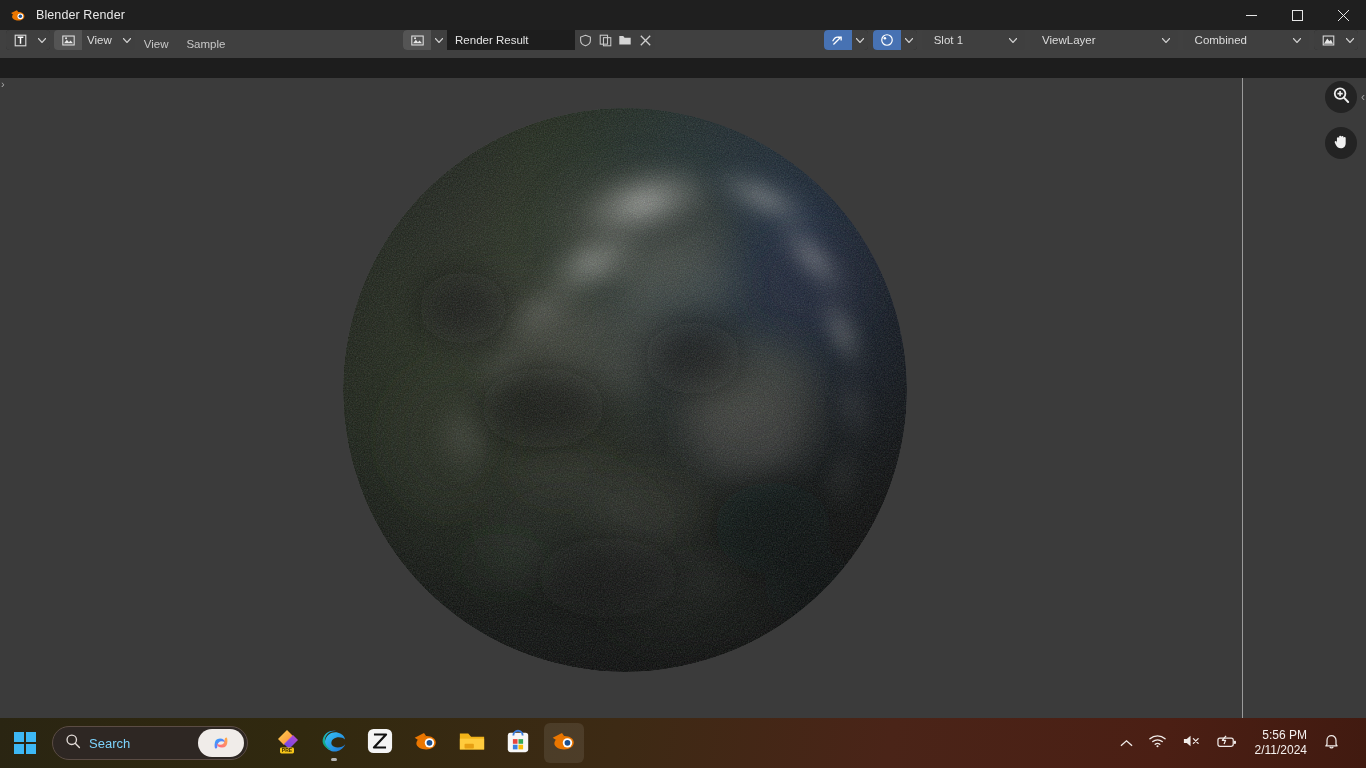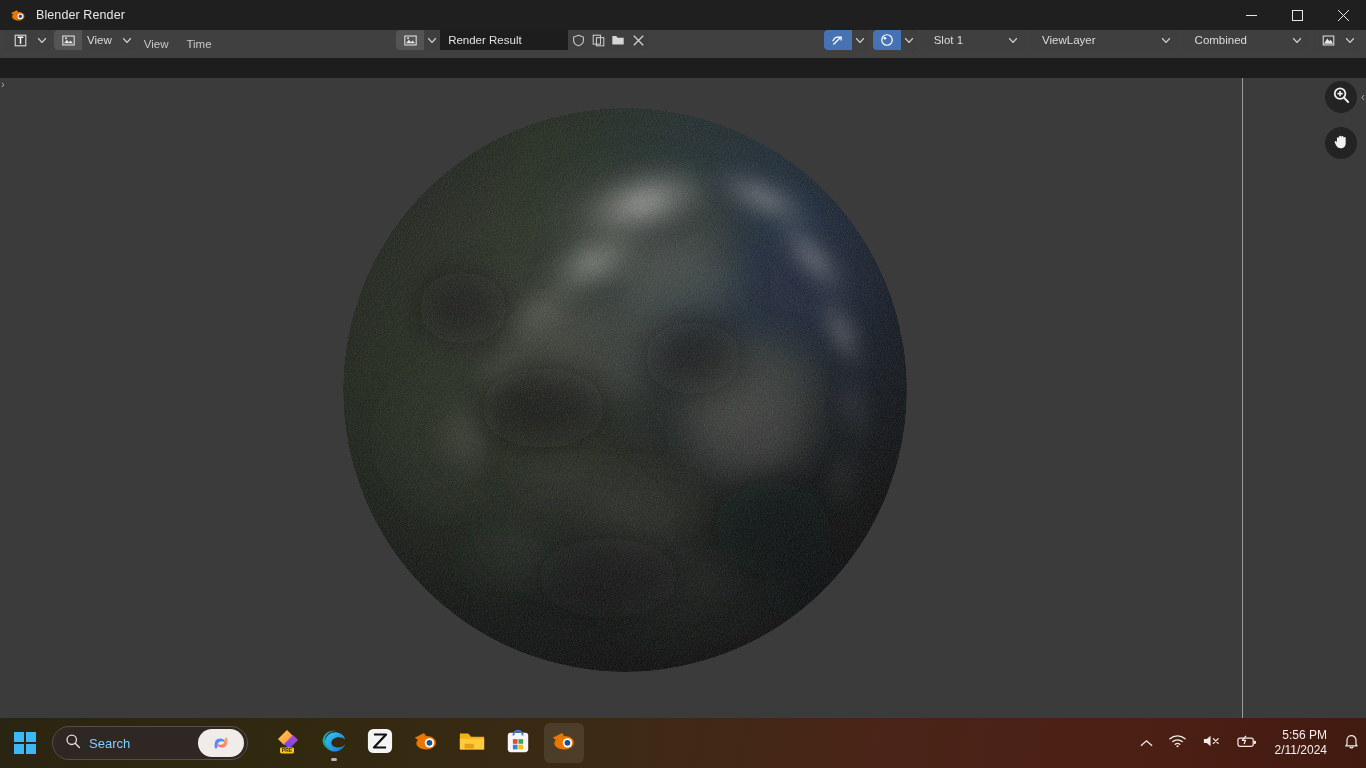--- a/index.html
+++ b/index.html
@@ -332,21 +332,21 @@
     transform: translateX(-50%);
     width: 6px; height: 3px;
     border-radius: 2px;
     background: #b5b5b5;
   }
 
   .tb-right {
     margin-left: auto;
     display: flex;
     align-items: center;
-    padding-right: 0;
+    padding-right: 20px;
     gap: 2px;
   }
   .tray-btn {
     display: flex;
     align-items: center;
     justify-content: center;
     height: 38px;
     padding: 0 7px;
     border-radius: 4px;
     color: #f2eeec;
@@ -426,21 +426,21 @@
       </span>
       <span class="lbl">View</span>
       <span class="drop-caret" style="background:transparent">
         <svg width="8" height="5" viewBox="0 0 8 5">
             <path d="M0 0 L4 4.5 L8 0" fill="none" stroke="#cfcfcf" stroke-width="1.2"></path>
           </svg>
       </span>
     </div>
 
     <div class="menu-item">View</div>
-    <div class="menu-item">Time</div>
+    <div class="menu-item">Sample</div>
 
     <div class="spacer-flex"></div>
 
     <div class="center-group">
       <div class="btn-group" style="border-radius:4px 0 0 4px">
         <span class="icon-btn">
           <svg width="13" height="13" viewBox="0 0 16 16">
             <rect x="1" y="2.5" width="14" height="11" fill="none" stroke="#e2e2e2" stroke-width="1.3"></rect>
             <path d="M2.5 11.5 L6 7 L8.5 10 L10.5 8 L13.5 11.5 Z" fill="#e8e8e8"></path>
             <circle cx="5" cy="5.3" r="1.2" fill="#e8e8e8"></circle>

